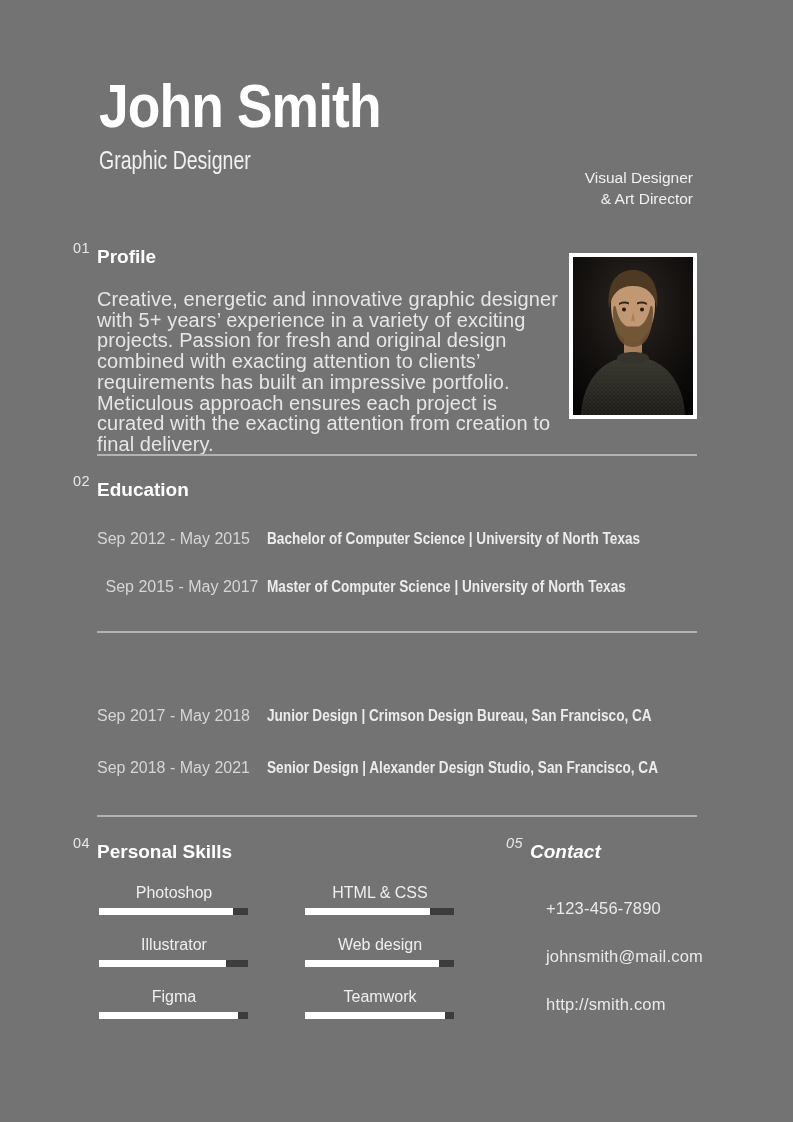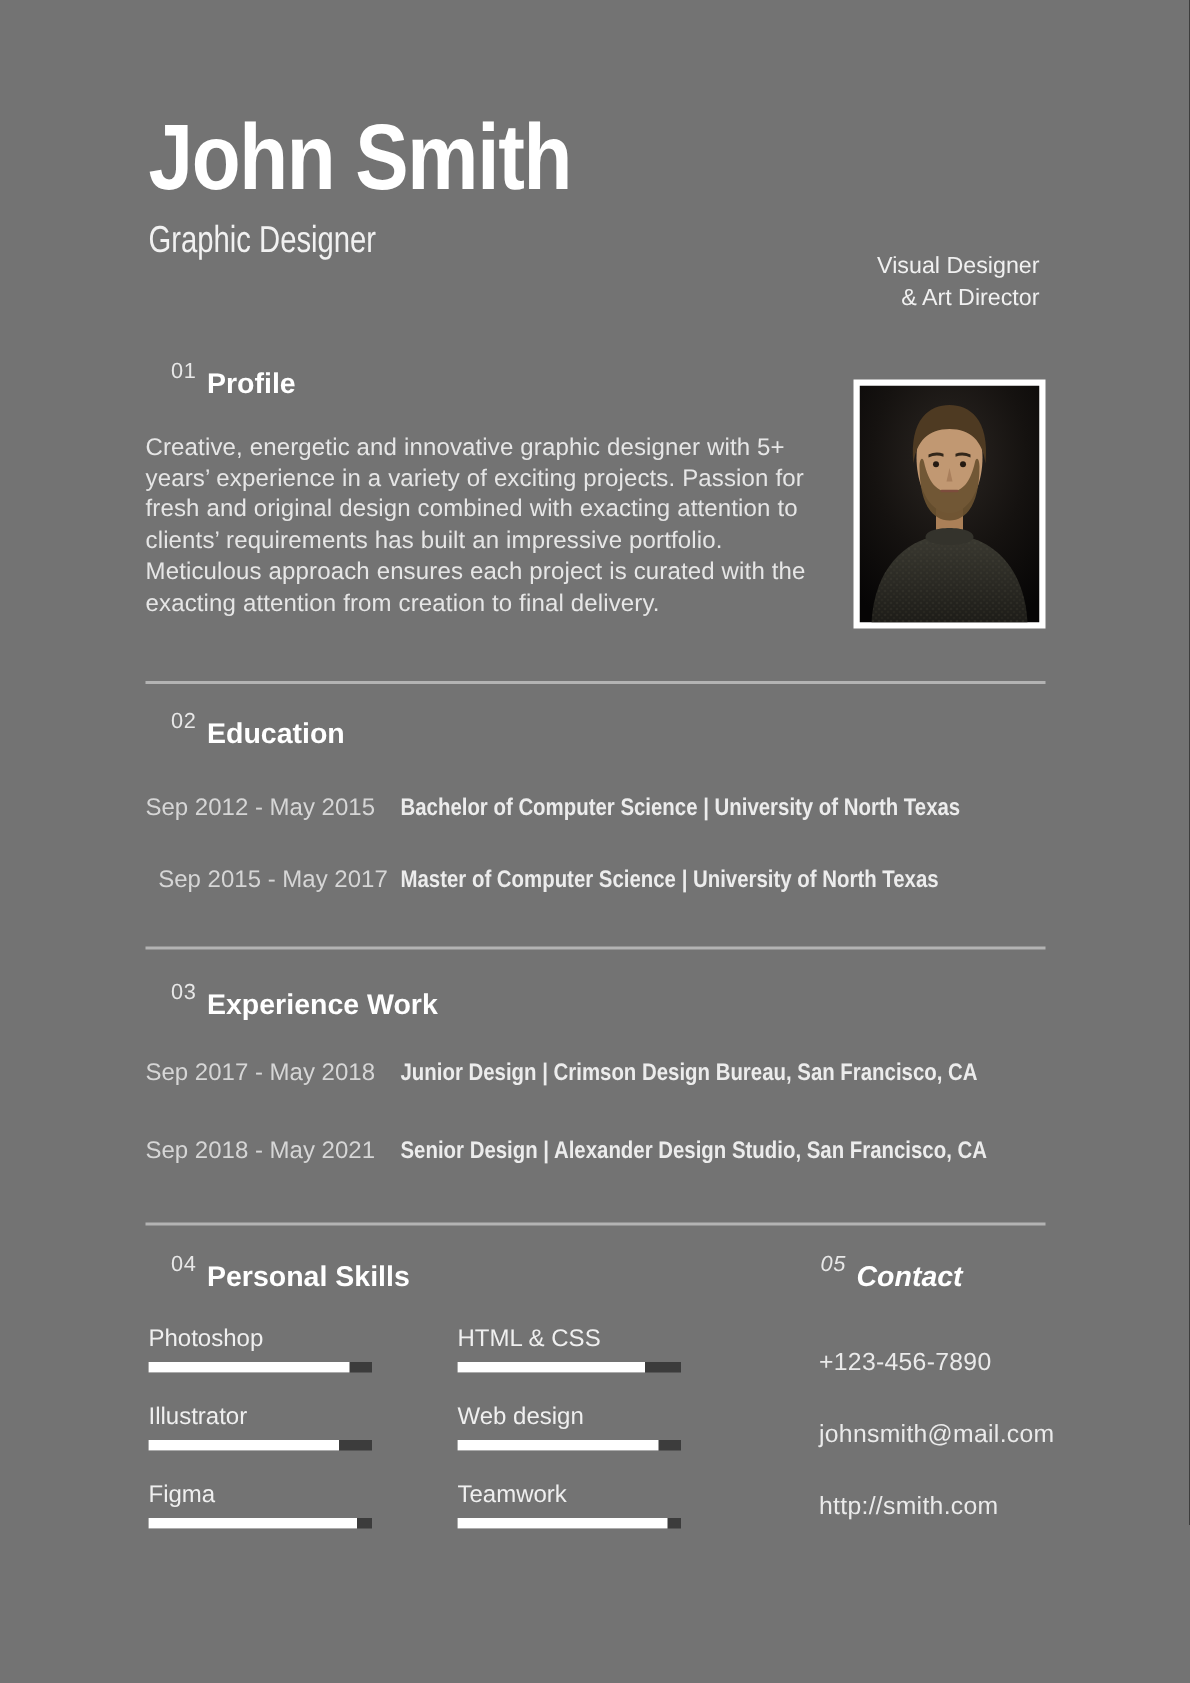--- a/index.html
+++ b/index.html
@@ -17,40 +17,40 @@
   }
   .role {
     position:absolute; left:99px; top:146px;
     font-size:25px; color:#f1f1f1; white-space:nowrap;
     transform:scaleX(.78); transform-origin:0 0;
   }
   .tagline {
     position:absolute; right:100px; top:167px;
     font-size:15.5px; line-height:21px; text-align:right; color:#f0f0f0;
   }
-  .sec { position:absolute;margin-left:41px; }
+  .sec { position:absolute; }
   .sec .num { position:absolute; left:0; top:0; font-size:14.5px; color:#e8e8e8; letter-spacing:.5px; }
   .sec .title { margin-left:24px; margin-top:6px; font-size:19px; font-weight:700; color:#ffffff; white-space:nowrap; }
   .profile-text {
     position:absolute; left:97px; top:289px; width:462px;
-    font-size:16px; line-height:20.7px; color:#e6e6e6; letter-spacing:.1px;
+    font-size:20px; line-height:20.7px; color:#e6e6e6; letter-spacing:.1px;
   }
   .photo {
     position:absolute; left:569px; top:253px; width:128px; height:166px;
     background:#ffffff; padding:4px;
   }
   .photo svg { display:block; width:100%; height:100%; }
   .divider { position:absolute; left:97px; width:600px; height:2px; background:#b3b3b3; }
   .row { position:absolute; left:97px; display:flex; white-space:nowrap; }
   .row .dates { flex:0 0 170px; width:170px; font-size:16px; color:#d6d6d6; }
   .row .desc {
     font-size:16px; font-weight:700; color:#ececec; white-space:nowrap;
     transform:scaleX(.85); transform-origin:0 0;
   }
-  .skill { position:absolute; width:150px; }
+  .skill { position:absolute; width:150px;text-align:center; }
   .skill-label { font-size:16px; color:#efefef; }
   .bar-track { margin-top:6px; width:149px; height:7px; background:#3c3c3c; }
   .bar-fill { height:100%; background:#ffffff; width:0; }
   .contact-item { position:absolute; left:546px; font-size:16.5px; color:#eaeaea; letter-spacing:.2px; }
 </style>
 </head>
 <body>
 
 <div class="page">
 
@@ -120,24 +120,20 @@
     <span class="dates">Sep 2012 - May 2015</span>
     <span class="desc">Bachelor of Computer Science | University of North Texas</span>
   </div>
   <div class="row" style="top:578px;text-align:center;">
     <span class="dates">Sep 2015 - May 2017</span>
     <span class="desc">Master of Computer Science | University of North Texas</span>
   </div>
 
   <div class="divider" style="top:631px;"></div>
 
-  <div class="sec" style="left:73px; top:654px;">
-    <span class="num">03</span>
-    <div class="title">Experience Work</div>
-  </div>
   <div class="row" style="top:707px;">
     <span class="dates">Sep 2017 - May 2018</span>
     <span class="desc">Junior Design | Crimson Design Bureau, San Francisco, CA</span>
   </div>
   <div class="row" style="top:759px;">
     <span class="dates">Sep 2018 - May 2021</span>
     <span class="desc">Senior Design | Alexander Design Studio, San Francisco, CA</span>
   </div>
 
   <div class="divider" style="top:815px;"></div>

